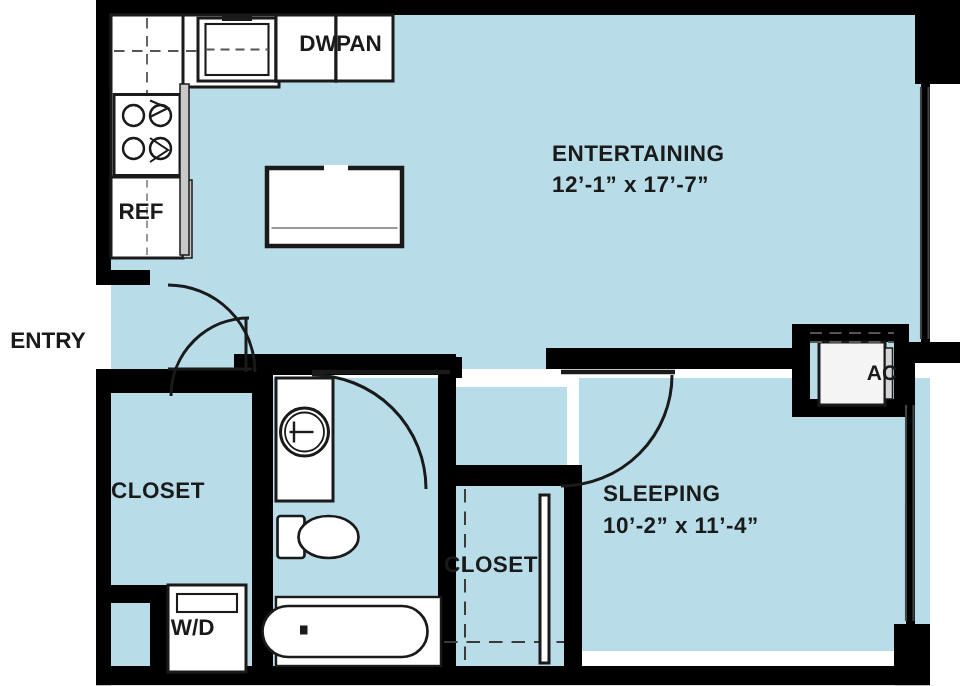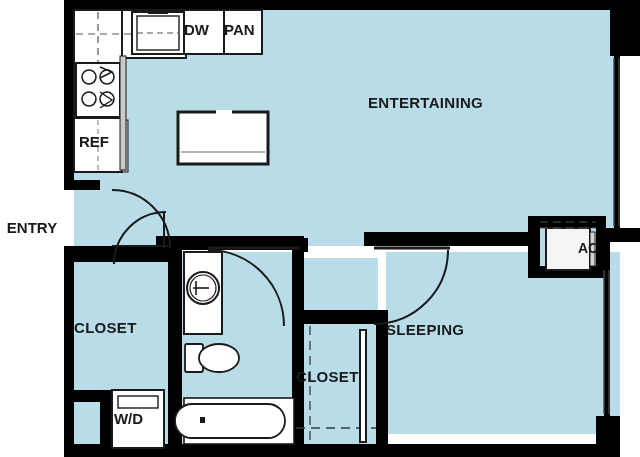--- a/index.html
+++ b/index.html
@@ -226,39 +226,41 @@
       <line x1="296" y1="428" x2="376" y2="428"></line>
     </g>
     <g>
       <rect x="360" y="330" width="6" height="112" fill="#ffffff" stroke="#1a1a1a" stroke-width="2"></rect>
     </g>
 
   </svg>
 
   <div class="room-label" style="left:368px; top:93px; width:220px;">
     <span class="rl-name">ENTERTAINING</span>
-  </div>
-
-  <div class="room-label" style="left:386px; top:320px; width:200px;">
+    <span class="rl-dims">12’-1” x 17’-7”</span>
+  </div>
+
+  <div class="room-label" style="left:402px; top:320px; width:200px;">
     <span class="rl-name">SLEEPING</span>
+    <span class="rl-dims">10’-2” x 11’-4”</span>
   </div>
 
   <div class="room-label sz-16" style="left:74px; top:318px; width:100px; font-weight:bold;">
     <span class="rl-name">CLOSET</span>
   </div>
 
   <div class="room-label sz-15" style="left:296px; top:367px; width:84px;">
     <span class="rl-name">CLOSET</span>
   </div>
 
   <div class="fix-label sz-15" style="left:0px; top:219px; width:64px;">ENTRY</div>
 
   <div class="fix-label sz-15" style="left:70px; top:133px; width:48px;">REF</div>
 
-  <div class="fix-label sz-15" style="left:184px; top:21px; width:16px;">DW</div>
+  <div class="fix-label sz-15" style="left:184px; top:21px; width:56px;">DW</div>
 
   <div class="fix-label sz-15" style="left:224px; top:21px; width:26px;">PAN</div>
 
   <div class="fix-label sz-15" style="left:112px; top:410px; width:33px;">W/D</div>
 
   <div class="fix-label sz-14" style="left:546px; top:240px; width:44px;padding-left:20px;">AC</div>
 
 </div>
 
 </body></html>

